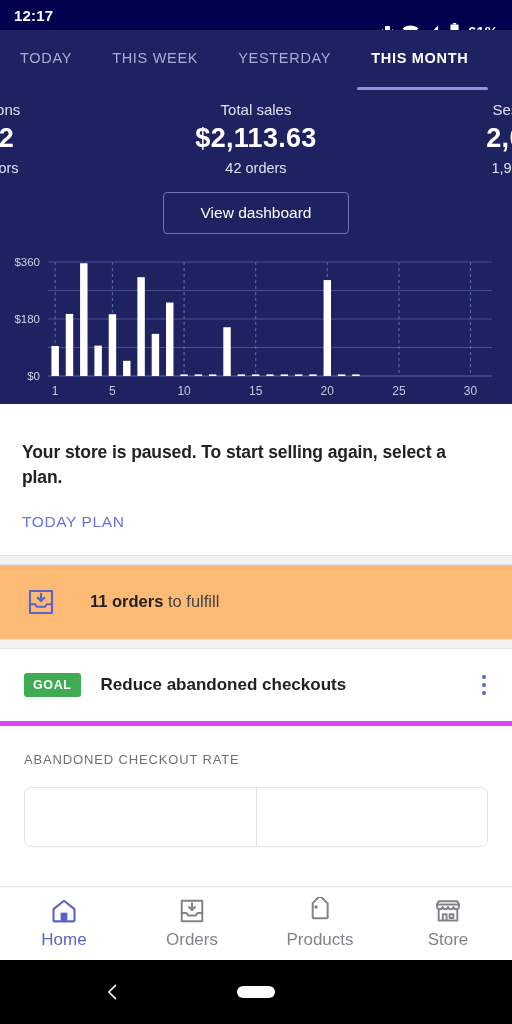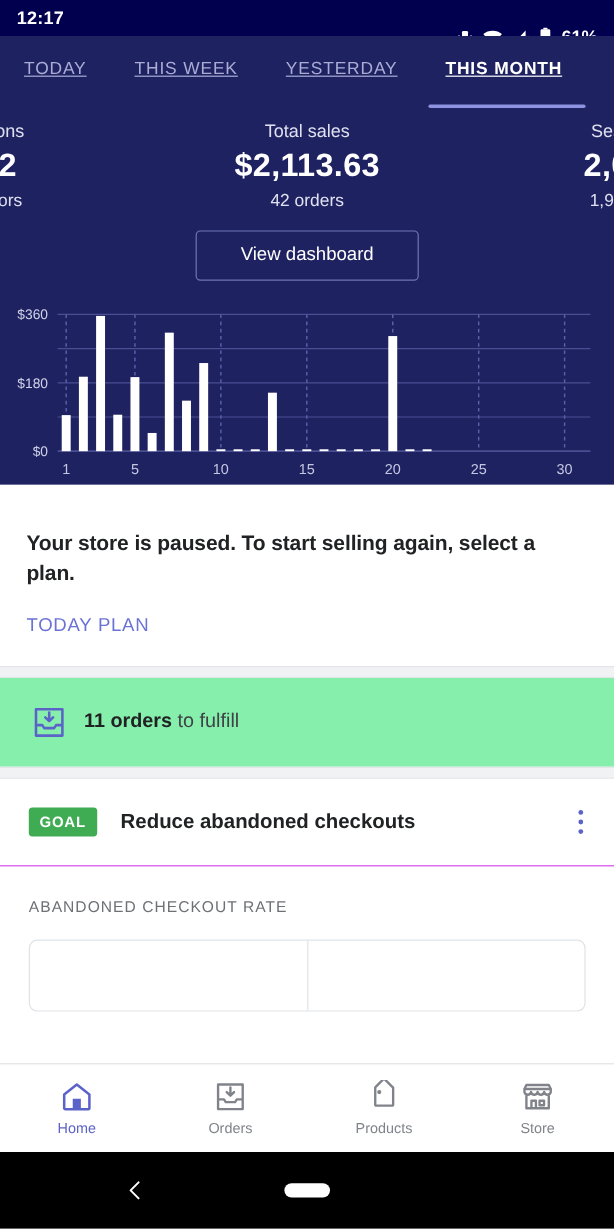--- a/index.html
+++ b/index.html
@@ -24,21 +24,21 @@
 
   
   .analytics { background: #1f2260; flex: none; }
   .tabs {
     display: flex; align-items: stretch; height: 55px;
     padding: 0 18px; position: relative;
   }
   .tab {
     display: flex; align-items: center; justify-content: center;
     font-size: 14.5px; letter-spacing: .7px; color: #a9add6;
-    padding: 5px 2px; position: relative; white-space: nowrap; text-decoration: underline;
+    padding: 5px 2px; position: relative; white-space: nowrap;
   }
   .tab + .tab { margin-left: 36px; }
   .tab.active { color: #ffffff; font-weight: bold; }
   .tab.active::after {
     content: ""; position: absolute; left: -12px; right: -18px; bottom: -5px;
     height: 3px; background: #8d93e0; border-radius: 2px;
   }
 
   
   .stats { display: flex; align-items: flex-start; padding: 16px 0 4px 0; }
@@ -70,30 +70,30 @@
     font-size: 17.5px; font-weight: bold; color: #202223; line-height: 1.45;
     letter-spacing: -.1px;
   }
   .banner-link {
     display: inline-block; margin-top: 22px; font-size: 15.5px;
     letter-spacing: .6px; color: #6b72d6; text-decoration: none; cursor: pointer;
   }
   .separator { height: 10px; background: #f1f2f4; border-top: 1px solid #e3e5e8; border-bottom: 1px solid #e3e5e8; }
 
   .orders-row {
-    display: flex; align-items: center; gap: 14px;
-    padding: 22px 26px; background: #86efac;
+    display: flex; align-items: center; gap: 34px;
+    padding: 22px 26px; background: #fdba74;
   }
   .orders-text { font-size: 16.5px; color: #3f4247; }
   .orders-text b { color: #202223; font-weight: bold; }
 
   .goal-card { background: #ffffff; }
   .goal-head {
     display: flex; align-items: center; gap: 20px;
-    padding: 22px 20px 22px 24px; border-bottom: 1px solid #d946ef;
+    padding: 22px 20px 22px 24px; border-bottom: 5px solid #d946ef;
   }
   .goal-badge {
     background: #3fab52; color: #ffffff; font-size: 12.5px; font-weight: bold;
     letter-spacing: .6px; padding: 5px 9px; border-radius: 3px;
   }
   .goal-title { font-size: 17px; font-weight: bold; color: #202223; flex: 1; }
   .kebab { display: flex; flex-direction: column; gap: 3.5px; padding: 4px 6px; cursor: pointer; }
   .kebab i { width: 4.5px; height: 4.5px; border-radius: 50%; background: #5c63c8; display: block; }
 
   .goal-body { padding: 26px 24px 0 24px; }
@@ -111,21 +111,21 @@
   .bottomnav {
     position: absolute; left: 0; right: 0; bottom: 64px; height: 74px;
     background: #ffffff; border-top: 1px solid #e1e3e5;
     display: flex; align-items: center;
   }
   .navitem {
     flex: 1; display: flex; flex-direction: column; align-items: center;
     gap: 5px; cursor: pointer; color: #80848a;
   }
   .navitem.active { color: #5c63c8; }
-  .navlabel { font-size: 12px; }
+  .navlabel { font-size: 17px; }
 
   
   .androidnav {
     position: absolute; left: 0; right: 0; bottom: 0; height: 64px;
     background: #000000; display: flex; align-items: center;
   }
   .and-back { position: absolute; left: 103px; color: #ffffff; }
   .and-pill {
     position: absolute; left: 50%; transform: translateX(-50%);
     width: 38px; height: 12px; border-radius: 6px; background: #ffffff;

